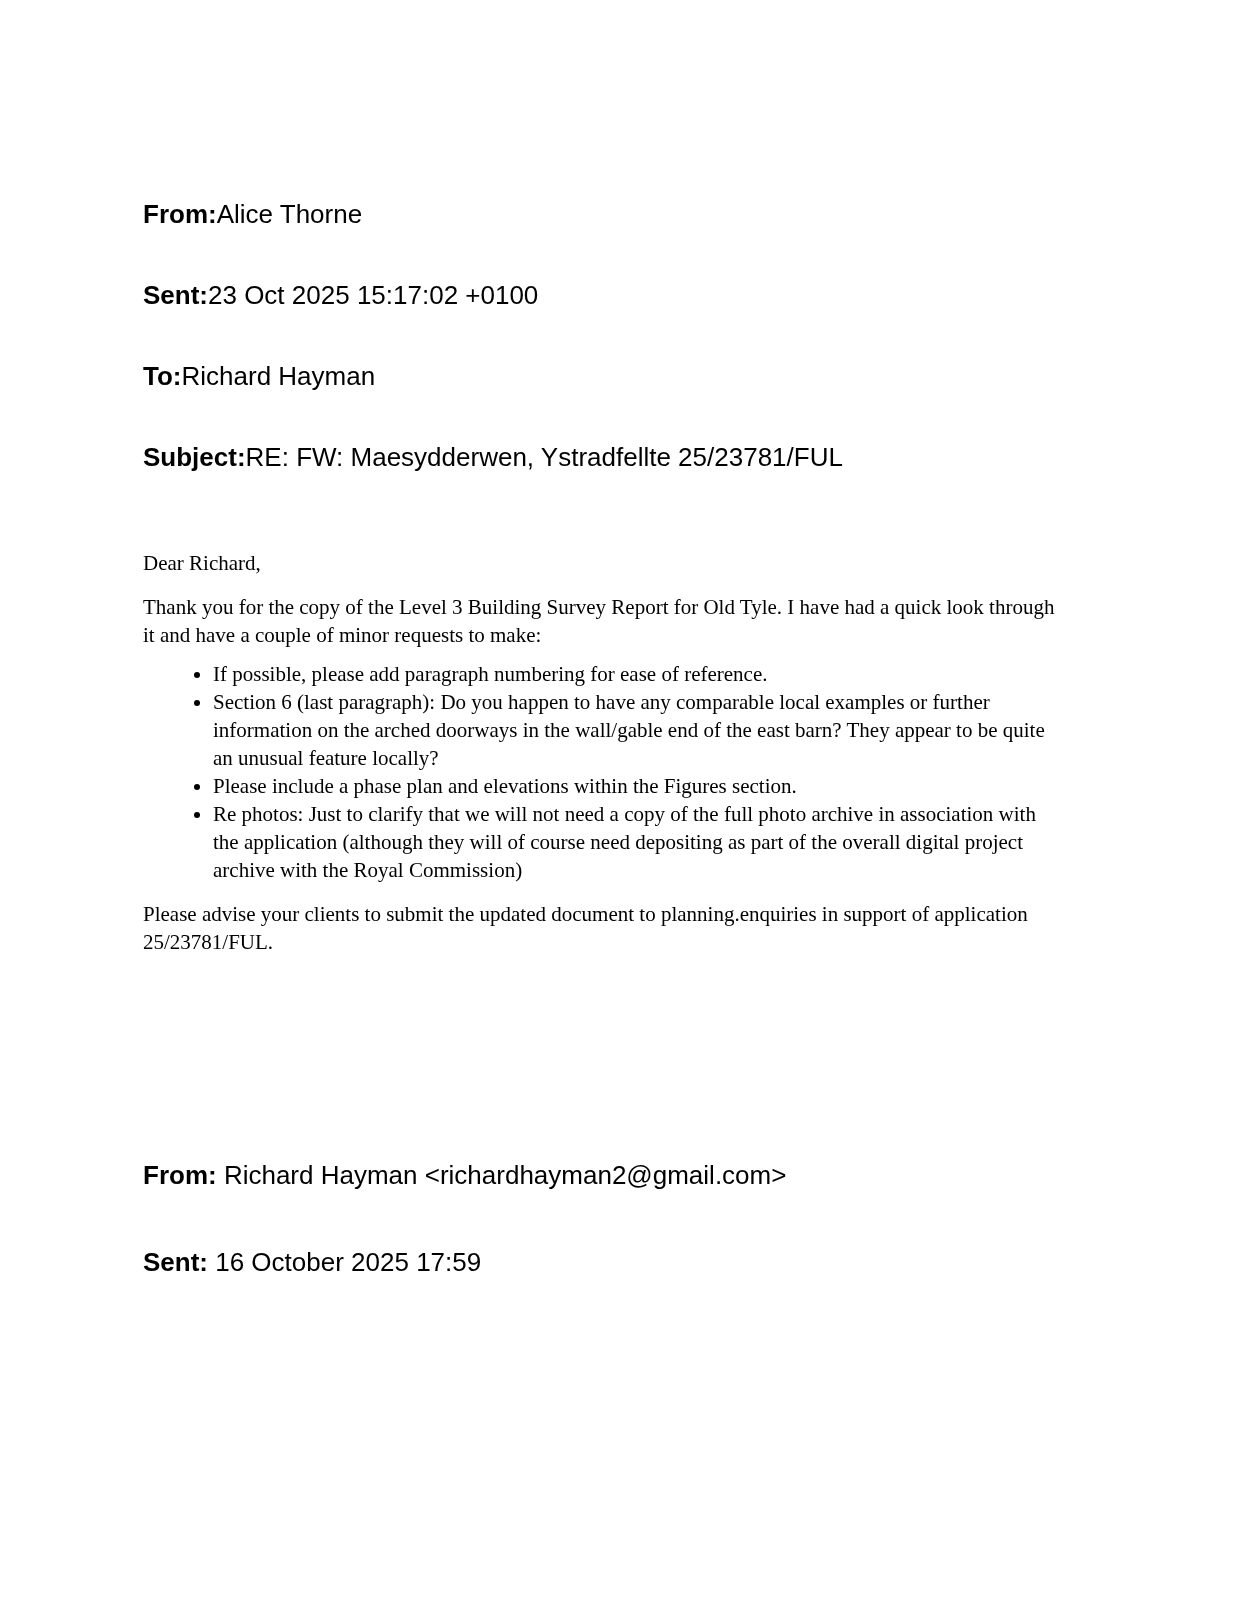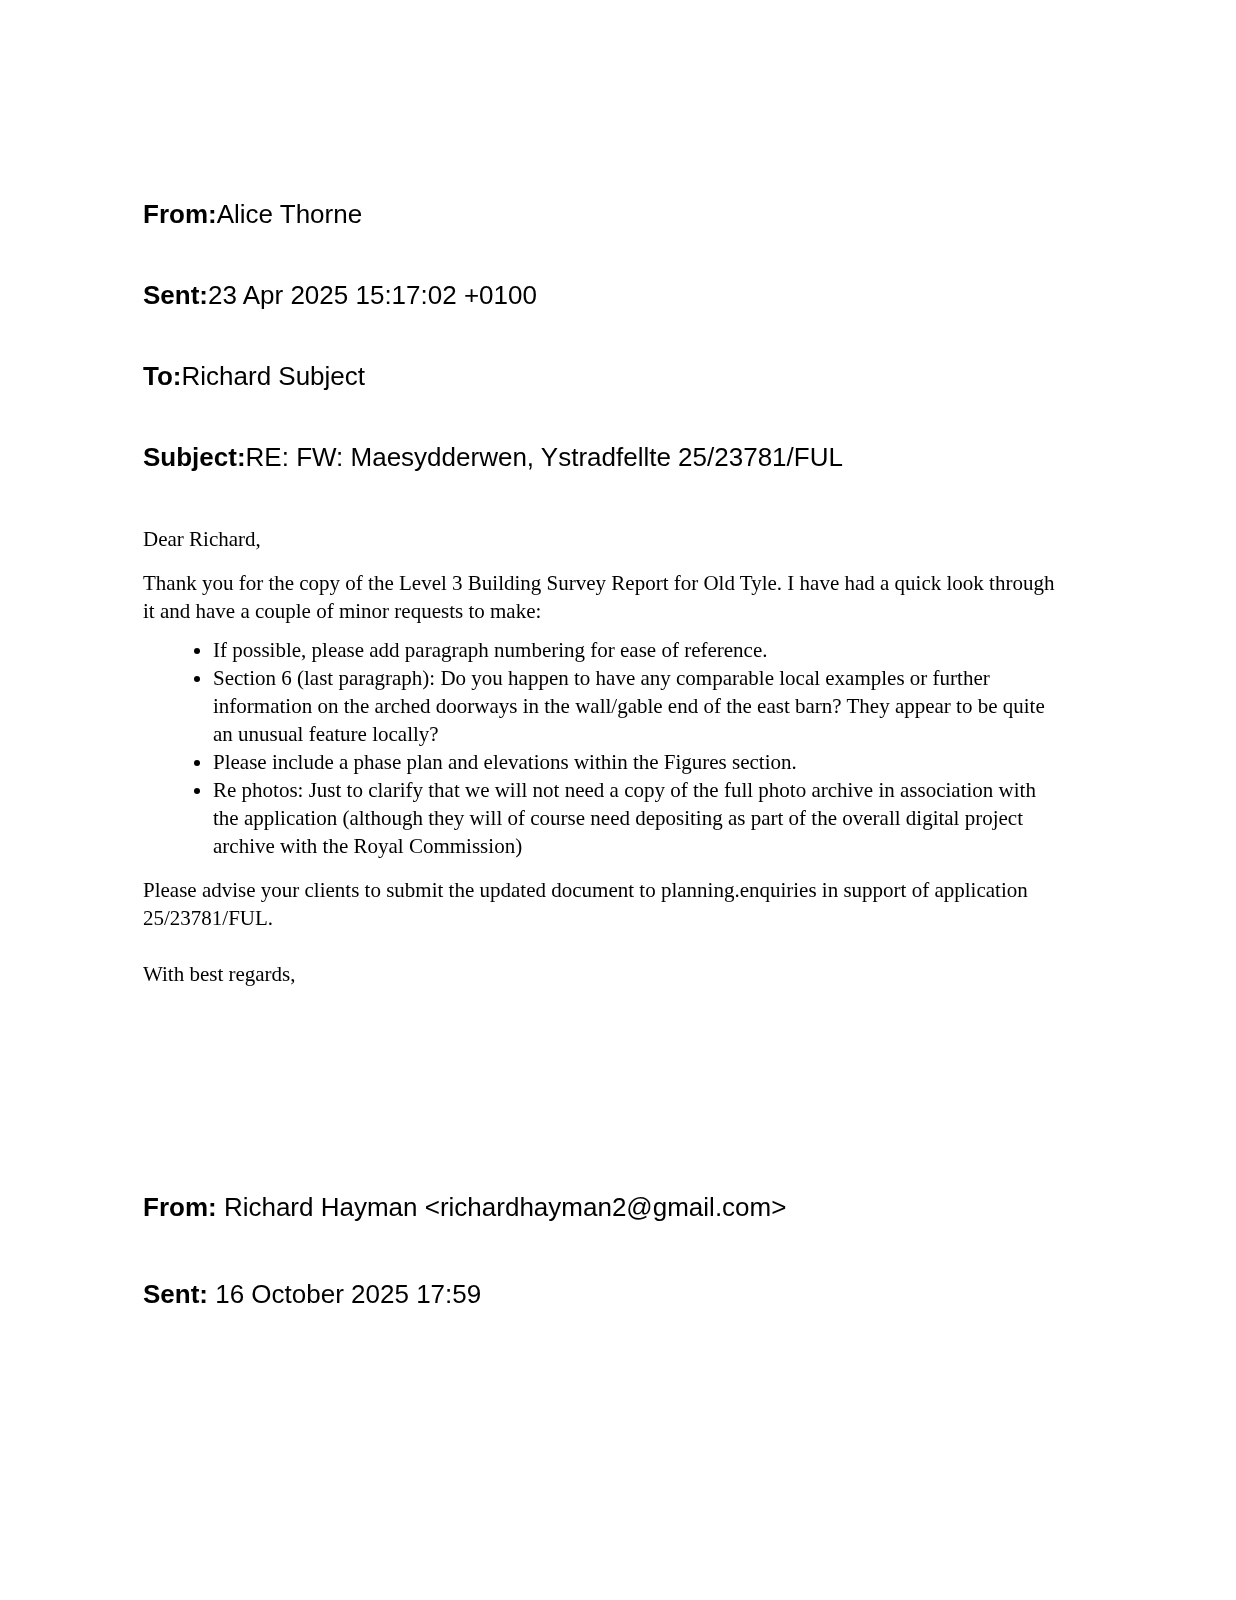--- a/index.html
+++ b/index.html
@@ -32,57 +32,56 @@
     line-height: 29px;
     margin-top: 147px;
   }
   .hlabel { font-weight: bold; }
   
   .serif {
     font-family: "Liberation Serif", "DejaVu Serif", serif;
     font-size: 21px;
     line-height: 28px;
   }
-  .greeting1 { }
+  .greeting1 { margin-top: 24px; }
   .para { margin: 16px 0 0 0; }
   ul.req-list {
     margin: 11px 0 0 0;
     padding-left: 70px;
   }
   ul.req-list li { margin: 0; }
   .signoff { margin-top: 28px; }
 </style>
 </head>
 <body>
 
 <div class="page">
   <div class="content">
 
     <div class="hdr-block">
       <div><span class="hlabel">From:</span><span>Alice Thorne</span></div>
-      <div><span class="hlabel">Sent:</span><span>23 Apr 2025 15:17:02 +0100</span></div>
-      <div><span class="hlabel">To:</span><span>Richard Subject</span></div>
+      <div><span class="hlabel">Sent:</span><span>23 Oct 2025 15:17:02 +0100</span></div>
+      <div><span class="hlabel">To:</span><span>Richard Hayman</span></div>
       <div><span class="hlabel">Subject:</span><span>RE: FW: Maesydderwen, Ystradfellte 25/23781/FUL</span></div>
     </div>
 
     <div class="serif greeting1">Dear Richard,</div>
 
     <p class="serif para">Thank you for the copy of the Level 3 Building Survey Report for Old Tyle. I have had a quick look through it and have a couple of minor requests to make:</p>
 
     <ul class="serif req-list">
       <li>If possible, please add paragraph numbering for ease of reference.</li>
       <li>Section 6 (last paragraph): Do you happen to have any comparable local examples or further information on the arched doorways in the wall/gable end of the east barn? They appear to be quite an unusual feature locally?</li>
       <li>Please include a phase plan and elevations within the Figures section.</li>
       <li>Re photos: Just to clarify that we will not need a copy of the full photo archive in association with the application (although they will of course need depositing as part of the overall digital project archive with the Royal Commission)</li>
     </ul>
 
     <p class="serif para">Please advise your clients to submit the updated document to planning.enquiries in support of application 25/23781/FUL.</p>
 
     <div class="serif signoff">
-      <div>With best regards,</div>
     </div>
 
     <div class="hdr-block second">
       <div><span class="hlabel">From:</span><span> Richard Hayman &lt;richardhayman2@gmail.com&gt;</span></div>
       <div><span class="hlabel">Sent:</span><span> 16 October 2025 17:59</span></div>
       
     </div>
 
   </div>
 </div>

